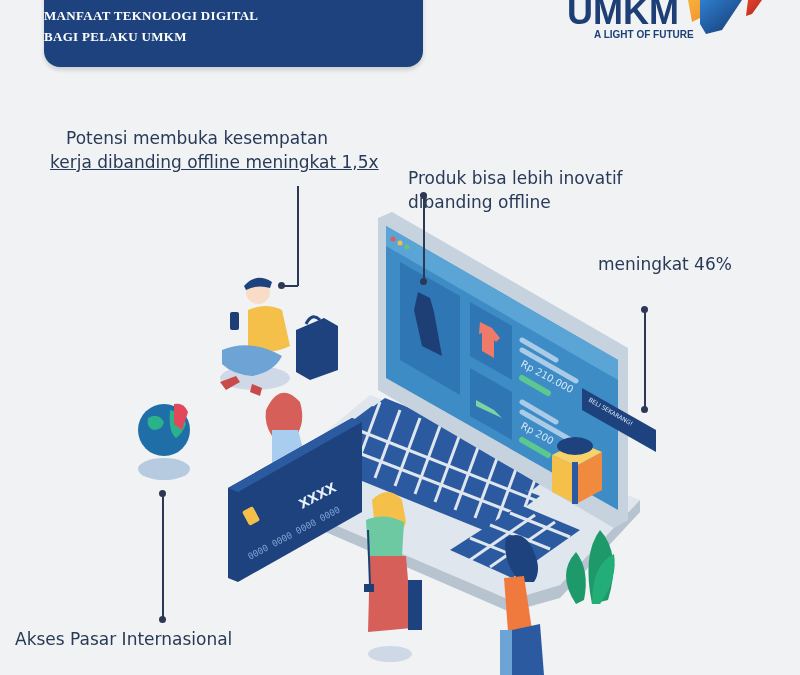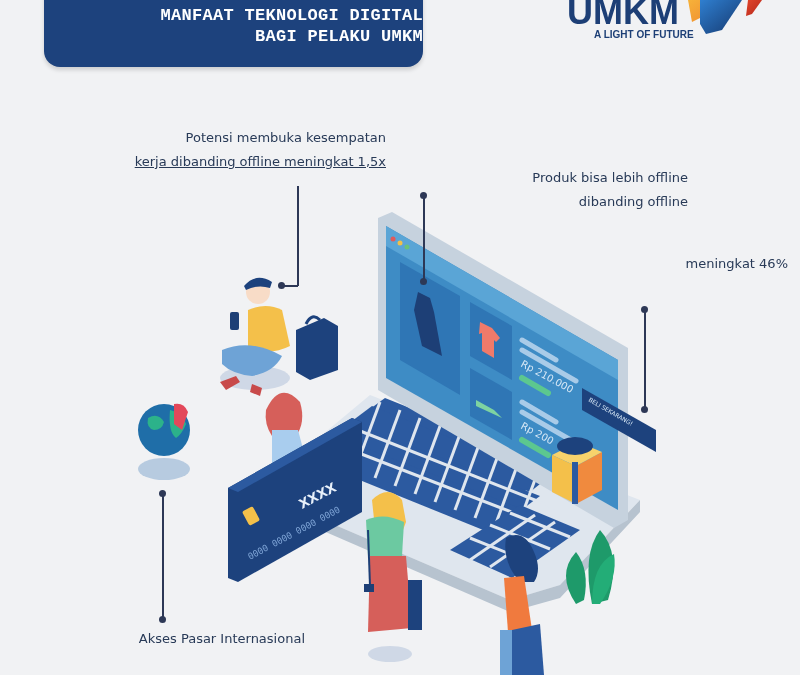--- a/index.html
+++ b/index.html
@@ -1,22 +1,22 @@
 <!DOCTYPE html>
 <html><head>
 <meta charset="utf-8">
 <style>
   html,body{margin:0;padding:0;}
   body{width:800px;height:675px;background:#f1f2f4;position:relative;overflow:hidden;font-family:"DejaVu Sans","Liberation Sans",sans-serif;color:#273a55;}
   .title-box{position:absolute;left:44px;top:-20px;width:379px;height:87px;background:#1d427d;border-radius:16px;box-shadow:0 3px 4px rgba(0,0,0,0.15);}
-  .title-text{position:absolute;left:0;right:0;top:25px;text-align:right;color:#fff;font-family:Liberation Mono, monospace;font-weight:bold;font-size:17px;line-height:21px;letter-spacing:0.3px;}
+  .title-text{position:absolute;left:0;right:0;top:25px;text-align:left;color:#fff;font-family:Liberation Serif, serif;font-weight:bold;font-size:13px;line-height:21px;letter-spacing:0.3px;}
   .brand{position:absolute;left:567px;top:-8px;}
   .brand-name{font-family:"Liberation Sans",sans-serif;font-weight:900;font-size:36px;color:#1d3f76;letter-spacing:0px;line-height:40px;}
   .brand-tag{font-family:"Liberation Sans",sans-serif;font-size:10px;color:#1d3f76;font-weight:bold;margin-top:-3px;letter-spacing:0px;margin-left:27px;}
-  .caption{position:absolute;text-align:right;font-size:13px;line-height:24px;color:#283a57;font-family:"DejaVu Sans",sans-serif;}
+  .caption{position:absolute;text-align:left;font-size:17px;line-height:24px;color:#283a57;font-family:"DejaVu Sans",sans-serif;}
   .line{position:absolute;background:#2d3856;}
   .dot{position:absolute;width:7px;height:7px;border-radius:50%;background:#2d3856;}
   svg{position:absolute;left:0;top:0;}
 </style>
 </head>
 <body>
 
 <div class="title-box">
   <div class="title-text">
     <div>MANFAAT TEKNOLOGI DIGITAL</div>
@@ -199,21 +199,21 @@
 
 <div class="dot" style="left:159px;top:490px;"></div>
 <div class="line" style="left:162px;top:493px;width:1.5px;height:126px;"></div>
 <div class="dot" style="left:159px;top:616px;"></div>
 
 <div class="caption" style="left:66px;top:126px;width:320px;">
   <div>Potensi membuka kesempatan</div>
   <div style="margin-left:-16px;white-space:nowrap;text-decoration:underline;">kerja dibanding offline meningkat 1,5x</div>
 </div>
 <div class="caption" style="left:408px;top:166px;width:280px;">
-  <div>Produk bisa lebih offline</div>
+  <div>Produk bisa lebih inovatif</div>
   <div>dibanding offline</div>
 </div>
 <div class="caption" style="left:598px;top:252px;width:190px;">
   <div>meningkat 46%</div>
 </div>
-<div class="caption" style="left:30px;top:627px;width:275px;">
+<div class="caption" style="left:15px;top:627px;width:275px;">
   <div>Akses Pasar Internasional</div>
 </div>
 
 </body></html>

